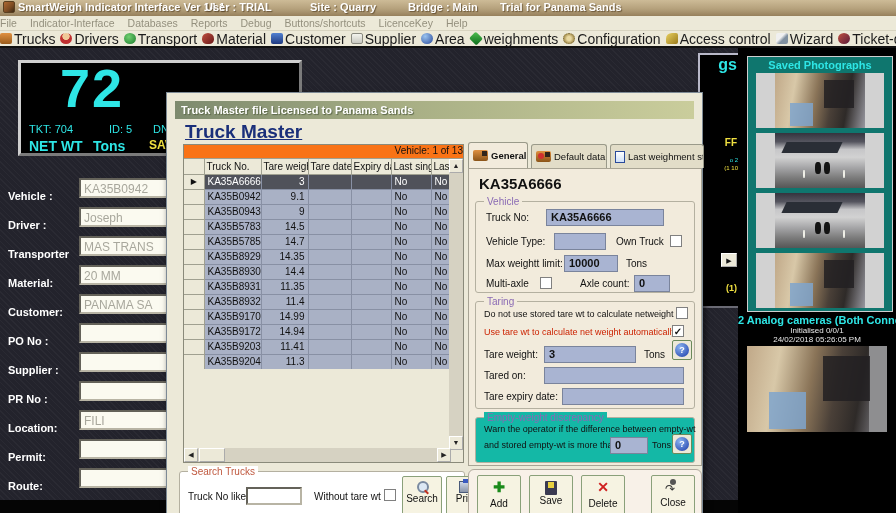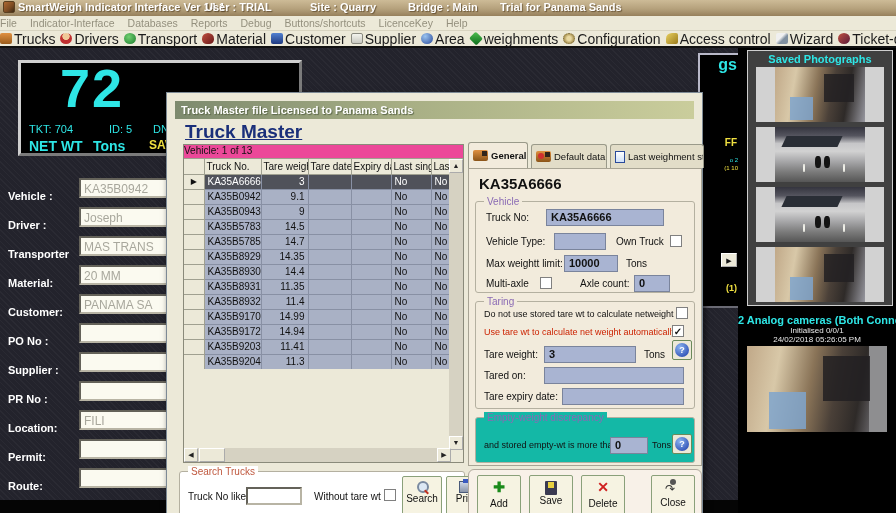--- a/index.html
+++ b/index.html
@@ -58,21 +58,21 @@
     border:2px outset #b8b8c8; z-index:1; }
   .m-gs { position:absolute; right:3px; top:1px; color:#2ee6e6; font-weight:bold; font-size:16px; }
   .m-ff { position:absolute; right:3px; top:82px; color:#f0e040; font-weight:bold; font-size:10px; }
   .m-r1 { position:absolute; right:2px; top:102px; color:#2ee6e6; font-size:6px; }
   .m-r2 { position:absolute; right:2px; top:110px; color:#f0e040; font-size:6px; }
   .m-btn { position:absolute; right:3px; top:198px; width:16px; height:14px; background:#ece9d8;
     border:1px outset #fff; font-size:7px; text-align:center; line-height:13px; color:#111; }
   .m-one { position:absolute; right:3px; top:228px; color:#f0e040; font-size:9px; font-weight:bold; }
   
   .rightcol { position:absolute; left:738px; top:48px; width:158px; height:465px; background:#000; z-index:3; }
-  .photoframe { position:absolute; left:9px; top:2px; width:146px; height:256px; background:#404040; border:1px solid #cfcfcf; }
+  .photoframe { position:absolute; left:9px; top:8px; width:146px; height:256px; background:#0f766e; border:1px solid #cfcfcf; }
   .pf-title { position:absolute; left:0; top:2px; width:100%; text-align:center; color:#2ee6e6; font-weight:bold; font-size:11px; }
   .thumb { position:absolute; left:8px; width:128px; height:55px; background:#d2d2d2; overflow:hidden; }
   .thumb .photo { position:absolute; left:15%; top:0; width:70%; height:100%; }
   .cam { position:absolute; overflow:hidden; }
   .cam-bar { position:absolute; right:0; top:0; bottom:0; width:18px; background:#8e8e90; }
   .scene-desk { background:linear-gradient(100deg,#c0a888 0%,#d8c8a8 22%,#8a7458 45%,#4a4038 62%,#2e2a28 78%,#9898a0 100%); position:relative; }
   .scene-desk::before { content:""; position:absolute; left:16%; bottom:4%; width:26%; height:42%; background:#7fa5cd; opacity:.85; }
   .scene-desk::after { content:""; position:absolute; right:12%; top:12%; width:34%; height:52%; background:#222022; opacity:.85; }
   .scene-bmw { background:linear-gradient(180deg,#34343e 0%,#55555f 16%,#c6c6c8 30%,#d2d2d2 44%,#a8a8aa 62%,#7a7a7a 82%,#565656 100%); position:relative; }
   .scene-bmw::before { content:""; position:absolute; left:10%; top:16%; width:62%; height:20%; background:#2a2e36; transform:skewX(-25deg); }
@@ -83,21 +83,21 @@
   .botbar { position:absolute; left:0; top:500px; width:896px; height:13px; background:#050505; z-index:2; }
   
   .dialog { position:absolute; left:166px; top:62px; width:537px; height:436px; z-index:5;
     background:#ece9d8; border:1px solid #7d8a95; padding:8px; box-shadow:2px 3px 6px rgba(0,0,0,.6);margin-top:30px; }
   .dlg-title { height:18px; background:linear-gradient(90deg,#7d8a6e 0%,#a8af85 45%,#cacd9c 100%);
     color:#fff; font-weight:bold; font-size:11px; line-height:18px; padding-left:6px; text-shadow:1px 1px 1px #5a6648; }
   .dlg-body { position:relative; height:412px; background:#ece9d8; }
   .dlg-heading { position:absolute; left:10px; top:2px; font-size:19px; font-weight:bold; color:#1a2f7a; text-decoration:underline; }
   
   .tm-grid { position:absolute; left:8px; top:25px; width:281px; height:319px; border:1px solid #8a8a7a; background:#ece9d8; }
-  .grid-caption { height:14px; font-size:10px; text-align:left; border-bottom:1px solid #a0a090; background:#ec4899; color:#111; }
+  .grid-caption { height:14px; font-size:10px; text-align:right; border-bottom:1px solid #a0a090; background:#f97316; color:#111; }
   table.grid { border-collapse:collapse; table-layout:fixed; width:267px; font-size:10px; color:#111; }
   table.grid th { background:#ece9d8; font-weight:normal; border-right:1px solid #a0a090; border-bottom:1px solid #a0a090;
     height:15px; padding:0 2px; white-space:nowrap; overflow:hidden; text-align:center; }
   table.grid td { background:#a9b1c5; border-right:1px solid #8890a4; border-bottom:1px solid #8890a4;
     height:15px; padding:0 3px; white-space:nowrap; overflow:hidden; }
   table.grid td.ind { background:#ece9d8; border-right:1px solid #a0a090; border-bottom:1px solid #a0a090; text-align:center; font-size:8px; padding:0; }
   table.grid tr.sel td:not(.ind) { background:#50525a; color:#fff; }
   .col-num { text-align:right; }
   .grid-fill { position:absolute; left:0; top:224px; width:267px; height:81px; background:#ece9d8; }
   .vscroll { position:absolute; right:0; top:14px; width:14px; height:291px; background:#d6d2c2; }
@@ -557,20 +557,21 @@
           <div class="binput" style="left:68px;top:44px;width:92px">3</div>
           <span class="lbl" style="left:168px;top:47px">Tons</span>
           <span class="lbl" style="left:8px;top:68px">Tared on:</span>
           <div class="binput" style="left:68px;top:65px;width:140px"></div>
           <span class="lbl" style="left:8px;top:89px">Tare expiry date:</span>
           <div class="binput" style="left:86px;top:86px;width:122px"></div>
         </div>
 
         <div class="grp" style="left:6px;top:248px;width:220px;height:46px;background:#14b8a6">
           <span class="cap cap-purple">Empty-weight discrepancy</span>
+          <span class="lbl" style="left:8px;top:6px;font-size:9px">Warn the operator if the difference between empty-wt</span>
           <span class="lbl" style="left:8px;top:22px;font-size:9px">and stored empty-wt is more than</span>
           <div class="binput" style="left:134px;top:19px;width:38px">0</div>
           <span class="lbl" style="left:176px;top:22px;font-size:9px">Tons</span>
           <span class="helpbtn" style="left:196px;top:16px">
               <span class="q">?</span>
             </span>
         </div>
       </div>
 
       <div class="actionbar">

